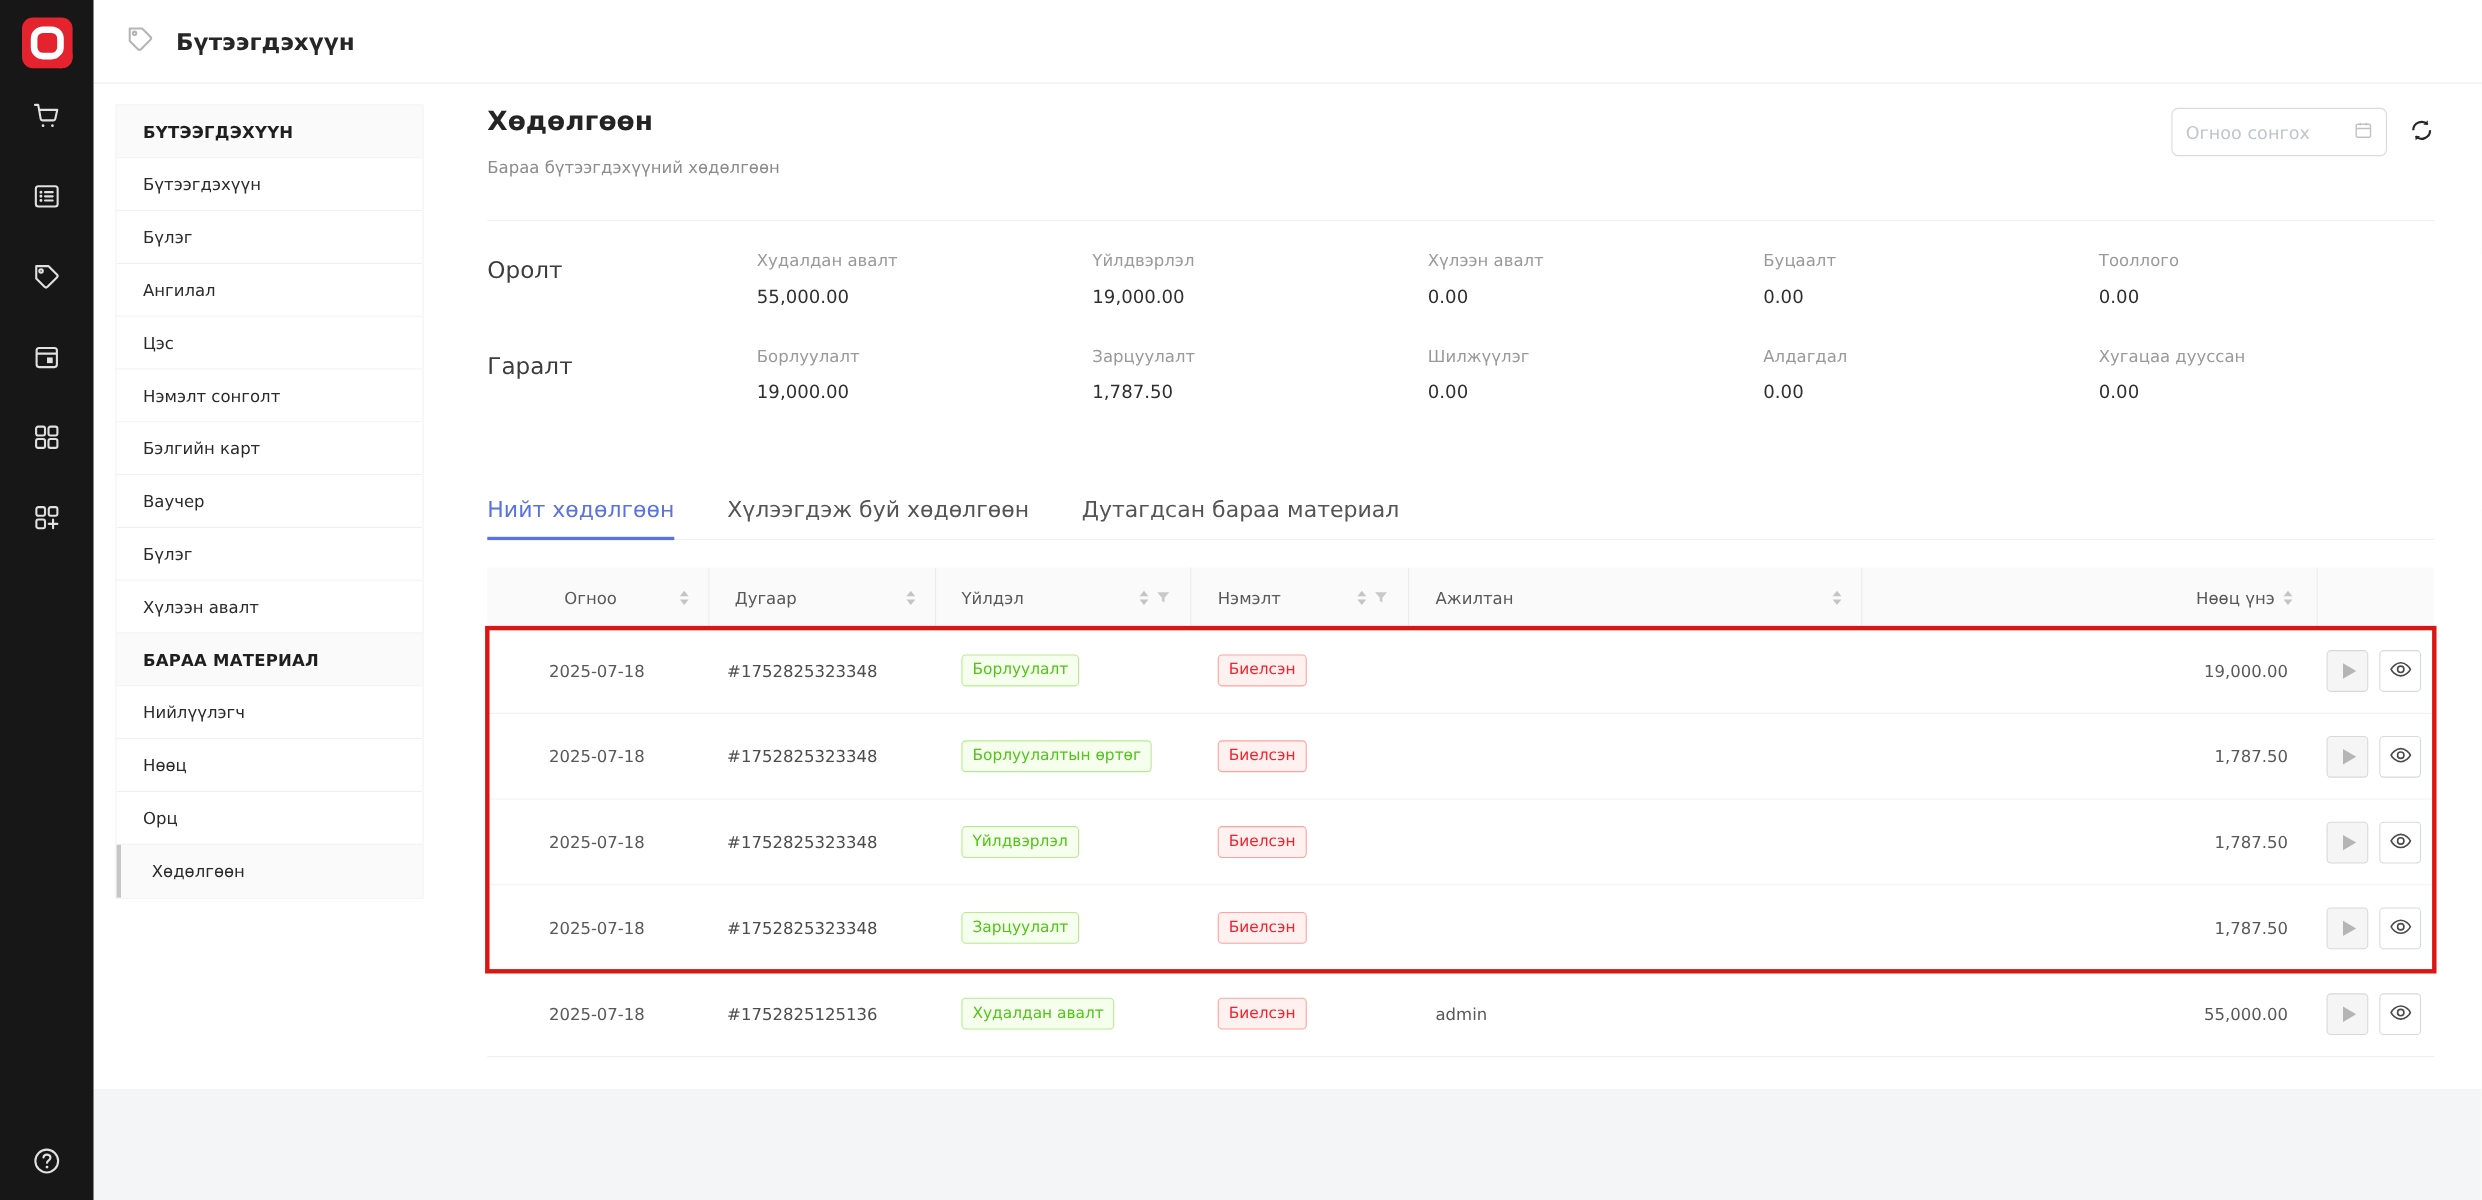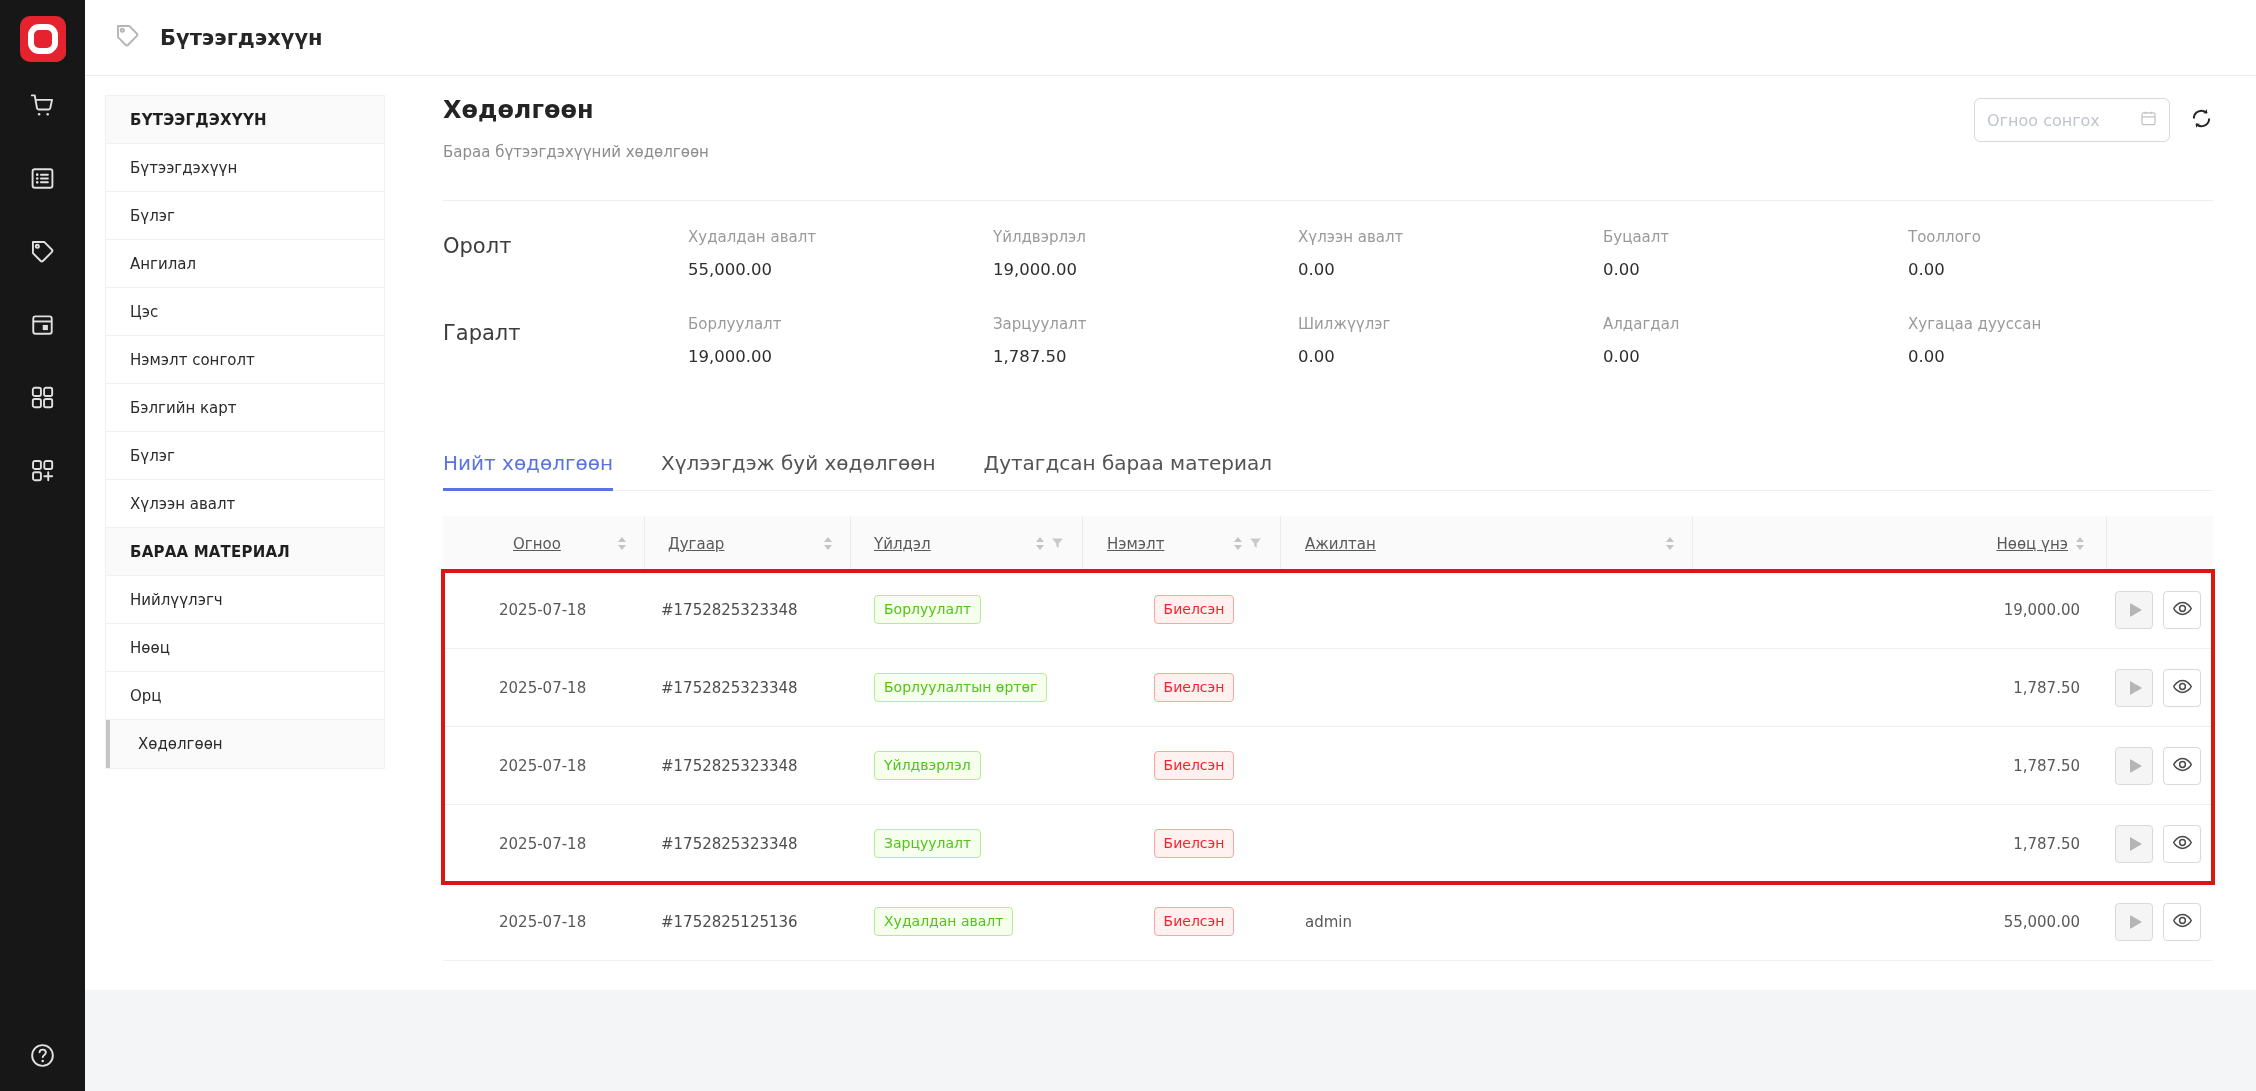--- a/index.html
+++ b/index.html
@@ -54,40 +54,40 @@
   .metric-label{font-size:15px;color:#9a9a9a;}
   .metric-value{margin-top:14px;font-size:16.5px;color:#2f2f2f;}
   
   .tabs{position:absolute;top:362px;left:0;right:0;display:flex;gap:48px;border-bottom:1px solid #f0f0f0;}
   .tab{font-size:20px;color:#545454;padding:13px 0 15px;cursor:pointer;}
   .tab.active{color:var(--tab-active);border-bottom:3px solid var(--tab-active);padding-bottom:12px;margin-bottom:-1px;}
   
   .table-wrap{position:absolute;top:440px;left:0;right:0;}
   .grid7{display:grid;grid-template-columns:202px 206px 232px 198px 412px 414px 106px;align-items:center;}
   .thead{height:55px;background:#fafafa;}
-  .th{height:55px;display:flex;align-items:center;font-size:15px;color:#595959;border-right:1px solid #ebebeb;cursor:pointer;text-decoration:underline;}
+  .th{height:55px;display:flex;align-items:center;font-size:15px;color:#595959;border-right:1px solid #ebebeb;cursor:pointer;}
   .th:last-child{border-right:none;}
   .th:nth-child(1){padding-left:70px;}
   .th:nth-child(2){padding-left:23px;}
   .th:nth-child(3){padding-left:23px;}
   .th:nth-child(4){padding-left:24px;}
   .th:nth-child(5){padding-left:24px;}
   .th .th-icons{margin-left:auto;display:flex;align-items:center;gap:7px;padding-right:18px;}
   .th.right{justify-content:flex-end;}
   .th.right .th-label{order:0;}
   .th.right .th-icons{margin-left:8px;padding-right:22px;}
   .sorter{display:flex;flex-direction:column;align-items:center;}
   .caret-up{width:0;height:0;border-left:4.5px solid transparent;border-right:4.5px solid transparent;border-bottom:5.5px solid #c4c4c4;margin-bottom:2.5px;}
   .caret-down{width:0;height:0;border-left:4.5px solid transparent;border-right:4.5px solid transparent;border-top:5.5px solid #c4c4c4;}
   .trow{height:78px;border-bottom:1px solid #f0f0f0;background:#fff;}
   .td{font-size:15px;color:#595959;}
   .td-date{padding-left:56px;}
   .td-number{padding-left:16px;color:#4d4d4d;}
   .td-action{padding-left:23px;}
-  .td-status{padding-left:24px;text-align:center;}
+  .td-status{padding-left:24px;}
   .td-staff{padding-left:24px;}
   .td-total{text-align:right;padding-right:27px;}
   .td-actions{display:flex;align-items:center;gap:10px;padding-left:8px;}
   .badge{display:inline-block;font-size:14px;line-height:1.45;padding:3px 9px;border-radius:4px;border:1px solid;white-space:nowrap;}
   .badge-green{color:var(--badge-green-text);background:var(--badge-green-bg);border-color:var(--badge-green-border);}
   .badge-red{color:var(--badge-red-text);background:var(--badge-red-bg);border-color:var(--badge-red-border);}
   .btn{width:38px;height:38px;border-radius:4px;border:1px solid #d9d9d9;display:flex;align-items:center;justify-content:center;cursor:pointer;}
   .btn-play{background:#f5f5f5;}
   .btn-eye{background:#fff;}
   .play-tri{width:0;height:0;border-left:12px solid #b5b5b5;border-top:7px solid transparent;border-bottom:7px solid transparent;margin-left:3px;}
@@ -184,20 +184,23 @@
     <div class="menu-item">
     <span>Цэс</span>
   </div>
     <div class="menu-item">
     <span>Нэмэлт сонголт</span>
   </div>
     <div class="menu-item">
     <span>Бэлгийн карт</span>
   </div>
     <div class="menu-item">
+    <span>Ваучер</span>
+  </div>
+    <div class="menu-item">
     <span>Бүлэг</span>
   </div>
     <div class="menu-item">
     <span>Хүлээн авалт</span>
   </div>
     <div class="menu-header">
     <span>БАРАА МАТЕРИАЛ</span>
   </div>
     <div class="menu-item">
     <span>Нийлүүлэгч</span>

